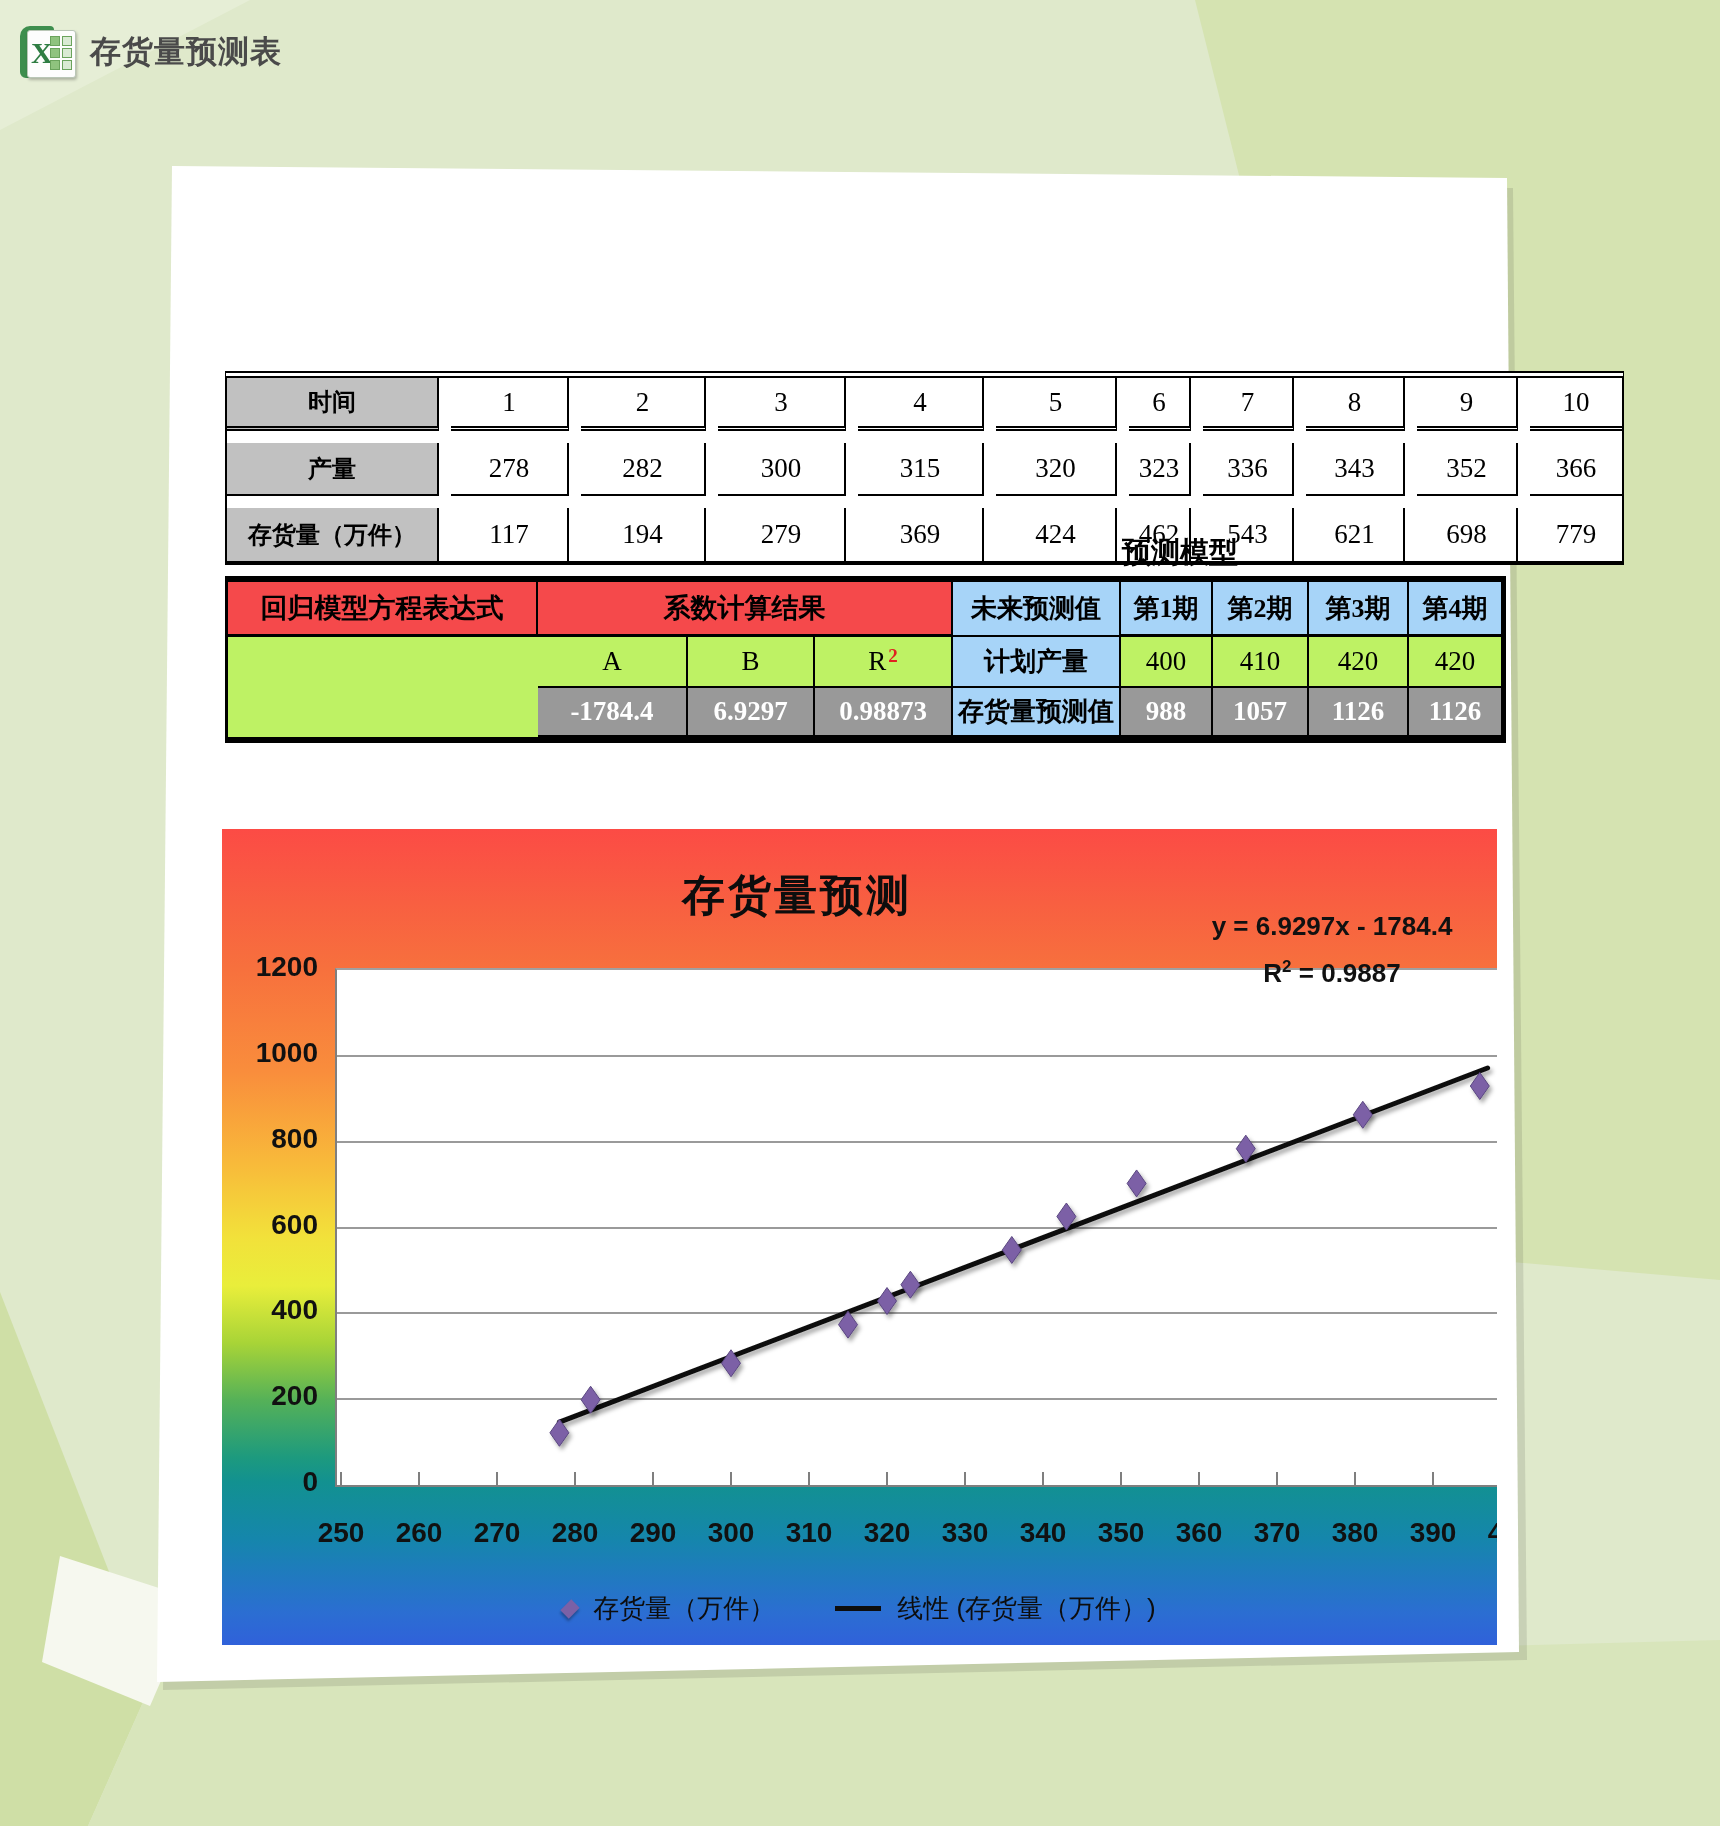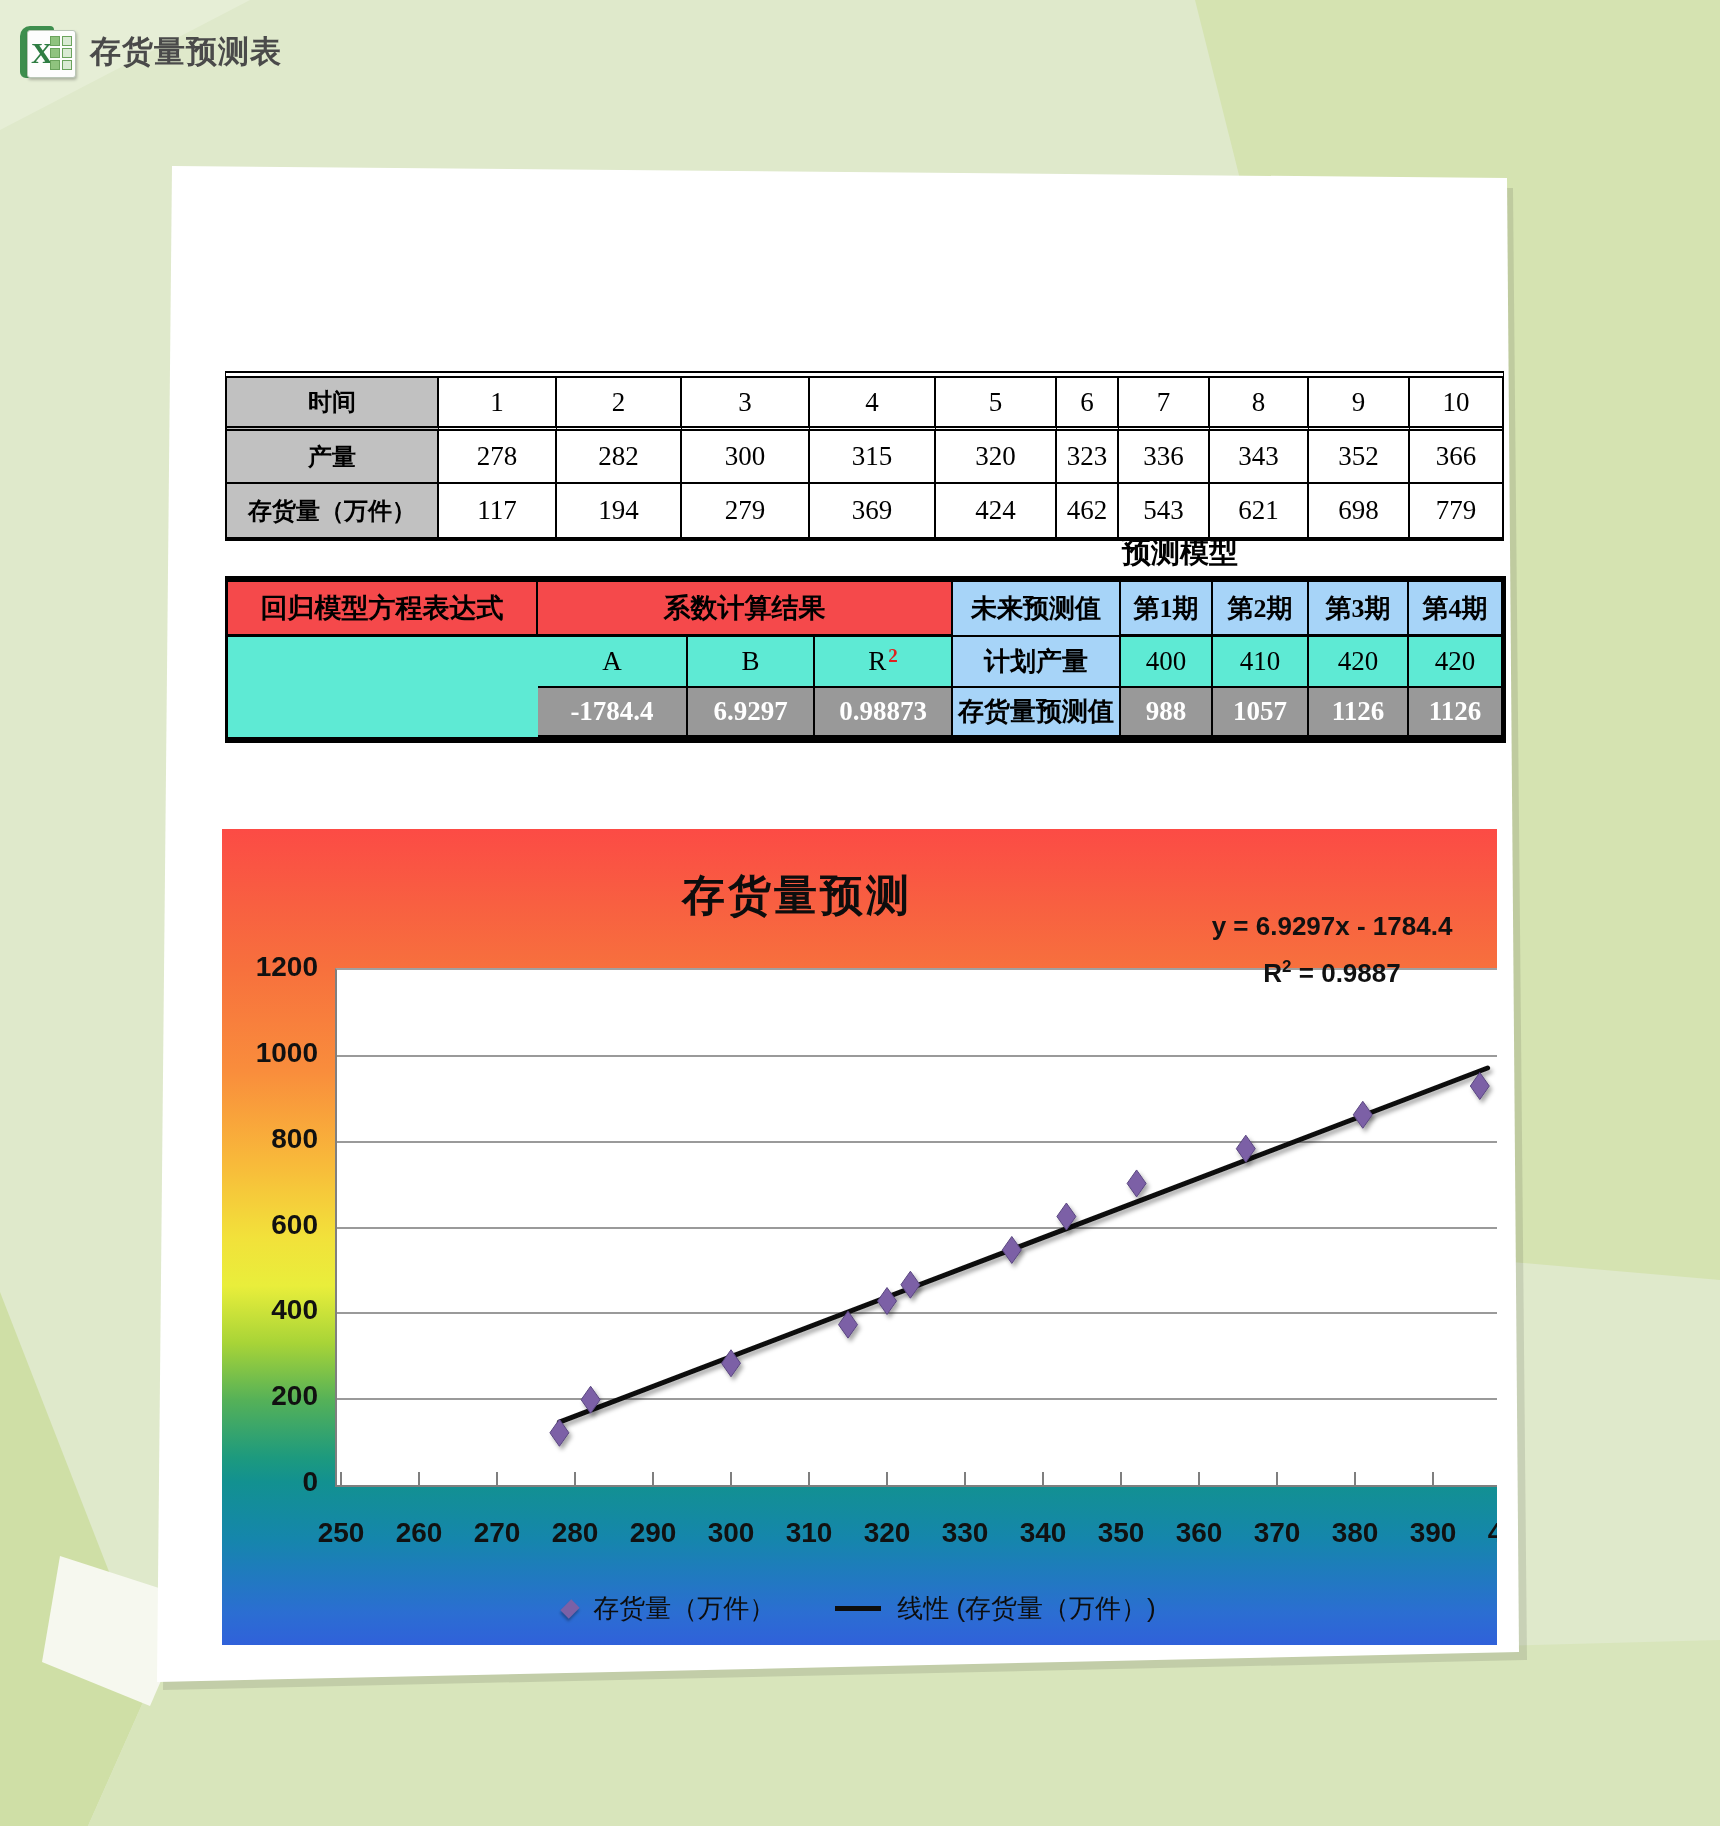--- a/index.html
+++ b/index.html
@@ -23,39 +23,39 @@
 
   
   .sheet-title{position:absolute;left:300px;top:184px;width:1000px;height:90px;
     text-align:center;font-family:"Liberation Serif","DejaVu Serif",serif;
     font-weight:bold;font-size:58px;color:#000;letter-spacing:2px;}
 
   
   .main-table{position:absolute;left:225px;top:371px;display:grid;
     grid-template-columns:212px 118px 125px 128px 126px 121px 62px 91px 99px 101px 92px;
     grid-auto-rows:53px;background:#fff;
-    border:2px solid #000;border-top:7px double #000;border-bottom:4px solid #000;}
+    border:2px solid #000;border-top:7px double #000;border-bottom:4px solid #000;gap:12px;}
   .mt-cell{border-right:2px solid #000;border-bottom:2px solid #000;
     display:flex;align-items:center;justify-content:center;
     font-family:"Liberation Serif","DejaVu Serif",serif;font-size:27px;color:#000;}
   .mt-cell.lastcol{border-right:none;}
   .mt-cell.lastrow{border-bottom:none;}
   .mt-hdr{border-bottom:5px double #000;}
   .mt-label{background:#c1c1c1;font-weight:bold;font-size:24px;}
 
   
   .sec-title{position:absolute;top:533px;height:42px;text-align:center;
     font-family:"Liberation Serif","DejaVu Serif",serif;font-weight:bold;font-size:29px;color:#000;}
   .sec-left{left:225px;width:725px;}
   .sec-right{left:950px;width:460px;}
 
   
   .reg-table{position:absolute;left:225px;top:576px;display:grid;
     grid-template-columns:310px 150px 127px 138px 168px 92px 96px 100px 94px;
-    grid-template-rows:55px 51px 49px;background:#5eead4;
+    grid-template-rows:55px 51px 49px;background:#bef264;
     border:3px solid #000;border-top:6px solid #000;border-bottom:6px solid #000;}
   .rg-cell{border-right:2px solid #000;border-bottom:2px solid #000;
     display:flex;align-items:center;justify-content:center;
     font-family:"Liberation Serif","DejaVu Serif",serif;font-size:27px;color:#000;}
   .rg-red{background:var(--cell-red,#f5494b);font-weight:bold;border-bottom:3px solid #000;}
   .rg-blue{background:var(--cell-blue,#a7d4f8);font-weight:bold;font-size:26px;}
   .rg-gray{background:var(--cell-gray,#999999);color:#fff;font-weight:bold;}
   .rg-coefh{font-size:27px;}
   .redsup{color:#e02020;font-size:19px;font-weight:bold;margin-left:2px;transform:translateY(-6px);}
 

